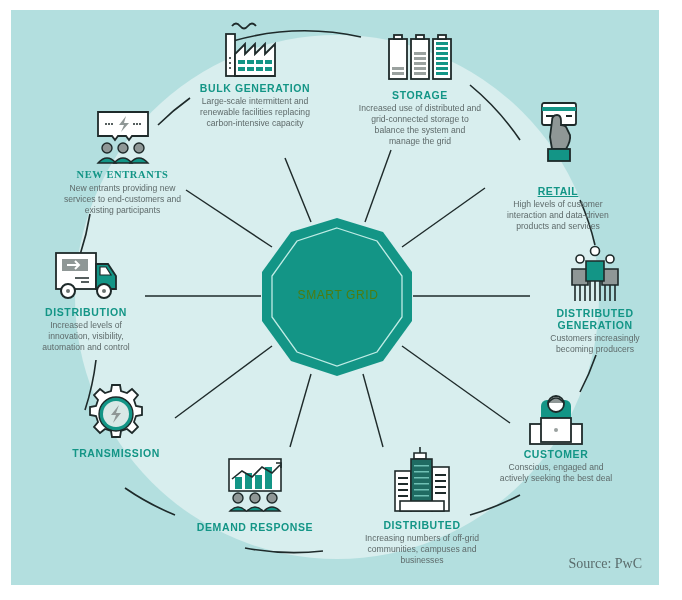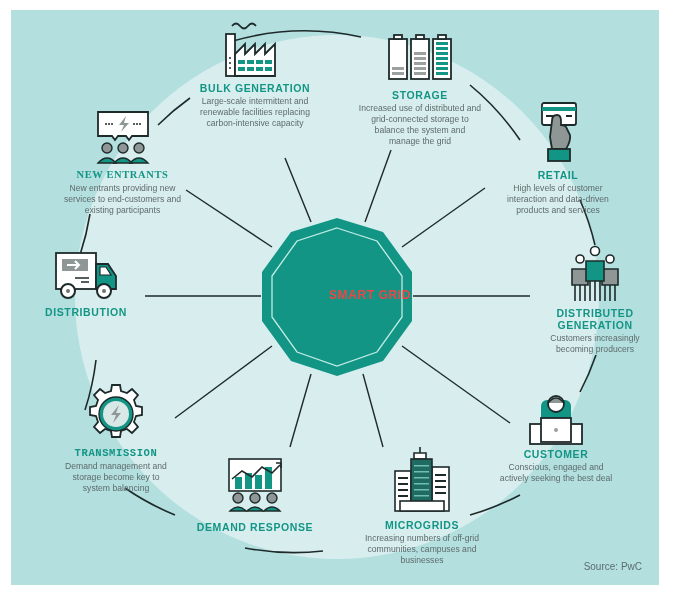--- a/index.html
+++ b/index.html
@@ -6,23 +6,23 @@
   body { width: 682px; height: 600px; position: relative; overflow: hidden;
          font-family: "Liberation Sans", "DejaVu Sans", sans-serif; }
   #panel { position: absolute; left: 11px; top: 10px; width: 648px; height: 575px;
            background: #b3dfdf; overflow: hidden; }
   #stage { position: absolute; left: 0; top: 0; width: 682px; height: 600px; }
   .node { position: absolute; text-align: center; }
   .node .icon { display: block; margin: 0 auto; }
   .node .title { display: block; color: #139586; font-weight: 700; font-size: 10.5px;
                  letter-spacing: 0.6px; line-height: 12px; margin-top: 2px; }
   .node .desc { display: block; color: #5e6a6a; font-size: 8.6px; line-height: 11px; margin-top: 2px; }
-  .center-label { position: absolute; left: 265px; top: 288px; width: 146px; text-align: right;
-                  color: #ef4444; font-weight: 700; font-size: 12px; letter-spacing: 0.6px; }
-  .source { position: absolute; right: 40px; bottom: 28px; color: #5b6d6d; font-size: 10px; }
+  .center-label { position: absolute; left: 265px; top: 288px; width: 146px; text-align: center;
+                  color: #4d7c0f; font-weight: 400; font-size: 12px; letter-spacing: 0.6px; }
+  .source { position: absolute; right: 40px; bottom: 28px; color: #5b6d6d; font-size: 14px; font-family: Liberation Serif, serif; }
 </style>
 </head>
 <body>
 
 <div id="panel"></div>
 
 <svg id="stage" width="682" height="600" viewBox="0 0 682 600">
   <defs>
     <clipPath id="panelClip">
         <rect x="11" y="10" width="648" height="575"></rect>
@@ -125,21 +125,21 @@
 
 <div class="node" style="left:493px; top:101px; width:130px;">
   <svg class="icon" width="44" height="62" viewBox="0 0 44 62">
     <rect x="6" y="2" width="34" height="22" rx="2" fill="#fff" stroke="#1e2a2a" stroke-width="1.8"></rect>
     <rect x="6" y="6" width="34" height="4" fill="#139586"></rect>
     <rect x="10" y="14" width="10" height="2" fill="#1e2a2a"></rect>
       <rect x="30" y="14" width="6" height="2" fill="#1e2a2a"></rect>
     <path d="M16 20 q0 -6 5 -6 q4 0 4 6 v4 q5 0 6 4 l3 6 q1 6 -4 14 h-14 l-2 -12 z" fill="#8f9796" stroke="#1e2a2a" stroke-width="1.8"></path>
     <rect x="12" y="48" width="22" height="12" fill="#139586" stroke="#1e2a2a" stroke-width="1.8"></rect>
   </svg>
-  <span class="title" style="margin-top:6px;">RETAIL</span>
+  <span class="title" style="margin-top:22px;text-decoration:underline;">RETAIL</span>
   <span class="desc">High levels of customer interaction and data-driven products and services</span>
 </div>
 
 <div class="node" style="left:540px; top:245px; width:110px;">
   <svg class="icon" width="52" height="58" viewBox="0 0 52 58">
     <g stroke="#1e2a2a" stroke-width="1.6">
       <circle cx="26" cy="6" r="4.5" fill="#fff"></circle>
       <circle cx="11" cy="14" r="4" fill="#fff"></circle>
         <circle cx="41" cy="14" r="4" fill="#fff"></circle>
       <path d="M3 24 h16 v16 h-16 z" fill="#8f9796"></path>
@@ -187,21 +187,21 @@
       </g>
     <g fill="#6fc0b4">
         <rect x="22" y="18" width="15" height="1.5"></rect>
         <rect x="22" y="24" width="15" height="1.5"></rect>
         <rect x="22" y="30" width="15" height="1.5"></rect>
         <rect x="22" y="36" width="15" height="1.5"></rect>
         <rect x="22" y="42" width="15" height="1.5"></rect>
         <rect x="22" y="48" width="15" height="1.5"></rect>
       </g>
   </svg>
-  <span class="title" style="margin-top:4px;">MICROGRIDS</span>
+  <span class="title" style="margin-top:4px;">DISTRIBUTED</span>
   <span class="desc">Increasing numbers of off-grid communities, campuses and businesses</span>
 </div>
 
 <div class="node" style="left:186px; top:455px; width:138px;">
   <svg class="icon" width="58" height="58" viewBox="0 0 58 58">
     <rect x="3" y="4" width="52" height="32" fill="#fff" stroke="#1e2a2a" stroke-width="1.6"></rect>
     <g fill="#139586">
         <rect x="9" y="22" width="7" height="12"></rect>
         <rect x="19" y="18" width="7" height="16"></rect>
         <rect x="29" y="20" width="7" height="14"></rect>
@@ -225,38 +225,38 @@
   <svg class="icon" width="62" height="62" viewBox="0 0 62 62">
     <g transform="translate(31,31)">
       <g fill="#fff" stroke="#1e2a2a" stroke-width="1.8">
         <path d="M-4 -29 h8 l1 6 l6 2 l5 -4 l6 6 l-4 5 l2 6 l6 1 v8 l-6 1 l-2 6 l4 5 l-6 6 l-5 -4 l-6 2 l-1 6 h-8 l-1 -6 l-6 -2 l-5 4 l-6 -6 l4 -5 l-2 -6 l-6 -1 v-8 l6 -1 l2 -6 l-4 -5 l6 -6 l5 4 l6 -2 z"></path>
       </g>
       <circle r="17" fill="#139586" stroke="#1e2a2a" stroke-width="1.4"></circle>
       <circle r="13" fill="#d8e8e6"></circle>
       <path d="M3 -9 l-8 10 h5 l-3 8 l8 -10 h-5 z" fill="#8f9796"></path>
     </g>
   </svg>
-  <span class="title" style="font-family:Liberation Mono, monospace;">TRANSMISSION</span>
-  <span class="desc">Demand management and storage become key to system balancing</span>
+  <span class="title" style="">TRANSMISSION</span>
 </div>
 
 <div class="node" style="left:30px; top:250px; width:112px;">
   <svg class="icon" width="66" height="50" viewBox="0 0 66 50">
     <rect x="3" y="3" width="40" height="36" fill="#fff" stroke="#1e2a2a" stroke-width="1.8"></rect>
     <path d="M9 9 h26 v12 h-26 z" fill="#8f9796"></path>
     <path d="M14 15 h12 M22 11 l4 4 l-4 4" stroke="#fff" stroke-width="2" fill="none"></path>
     <path d="M22 28 h14 M28 32 h8" stroke="#1e2a2a" stroke-width="1.6"></path>
     <path d="M43 14 h12 l8 12 v13 h-20 z" fill="#139586" stroke="#1e2a2a" stroke-width="1.8"></path>
     <path d="M47 17 h6 l5 8 h-11 z" fill="#fff" stroke="#1e2a2a" stroke-width="1.2"></path>
     <circle cx="15" cy="41" r="7" fill="#fff" stroke="#1e2a2a" stroke-width="2"></circle>
       <circle cx="15" cy="41" r="2" fill="#6b7472"></circle>
     <circle cx="51" cy="41" r="7" fill="#fff" stroke="#1e2a2a" stroke-width="2"></circle>
       <circle cx="51" cy="41" r="2" fill="#6b7472"></circle>
   </svg>
   <span class="title" style="margin-top:6px;">DISTRIBUTION</span>
+  <span class="desc">Increased levels of innovation, visibility, automation and control</span>
 </div>
 
 <div class="node" style="left:55px; top:110px; width:135px;">
   <svg class="icon" width="56" height="54" viewBox="0 0 56 54">
     <path d="M3 2 h50 v24 h-16 l-3 4 l-3 -4 h-8 l-3 4 l-3 -4 h-14 z" fill="#fff" stroke="#1e2a2a" stroke-width="1.8"></path>
     <g fill="#1e2a2a">
         <circle cx="11" cy="14" r="1"></circle>
         <circle cx="14" cy="14" r="1"></circle>
         <circle cx="17" cy="14" r="1"></circle>
         <circle cx="39" cy="14" r="1"></circle>

